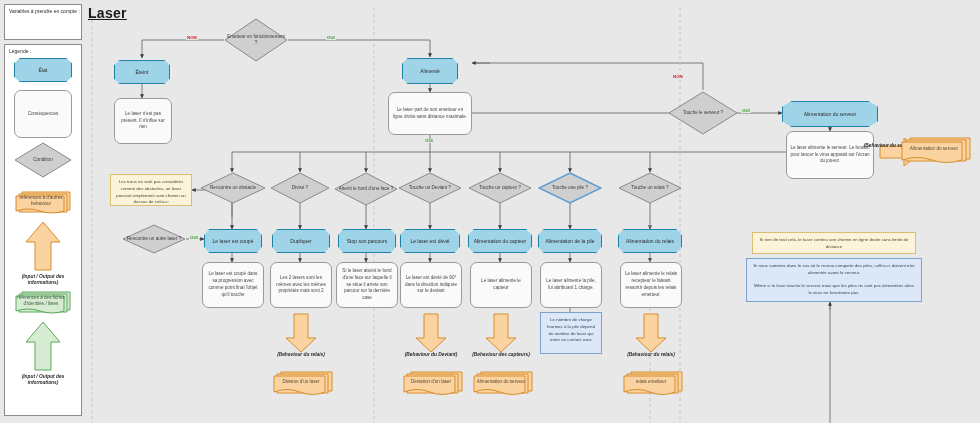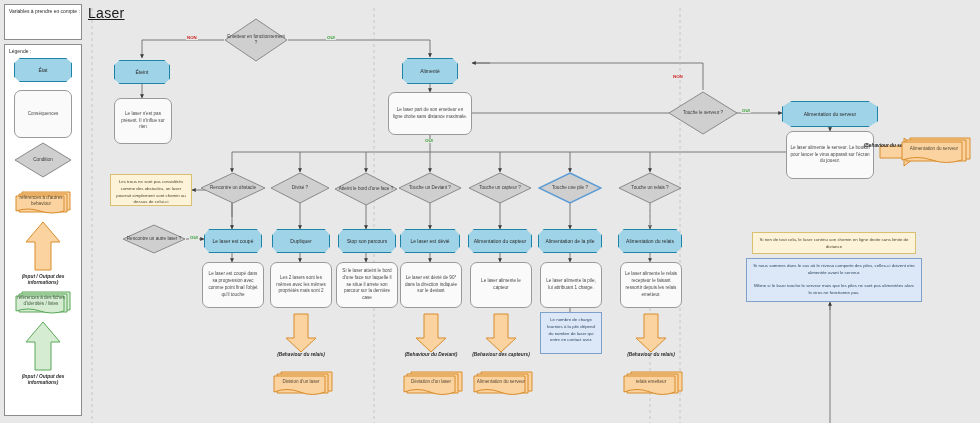--- a/index.html
+++ b/index.html
@@ -10,21 +10,21 @@
     position:relative;
   }
   #canvas{position:absolute;left:0;top:0;width:980px;height:423px;}
   svg#wires{position:absolute;left:0;top:0;width:980px;height:423px;pointer-events:none;}
 
   .node{position:absolute;box-sizing:border-box;display:flex;align-items:center;justify-content:center;text-align:center;}
 
   
   .title{
     position:absolute;left:88px;top:5px;
-    font-size:14px;font-weight:normal;color:#1a1a1a;
+    font-size:14px;font-weight:bold;color:#1a1a1a;
     text-decoration:underline;letter-spacing:.3px;
   }
 
   
   .panel{
     position:absolute;background:#ffffff;border:1px solid #8c8c8c;
     box-sizing:border-box;
   }
   .panel-label{
     position:absolute;left:4px;top:3px;font-size:5px;color:#2a2a2a;

